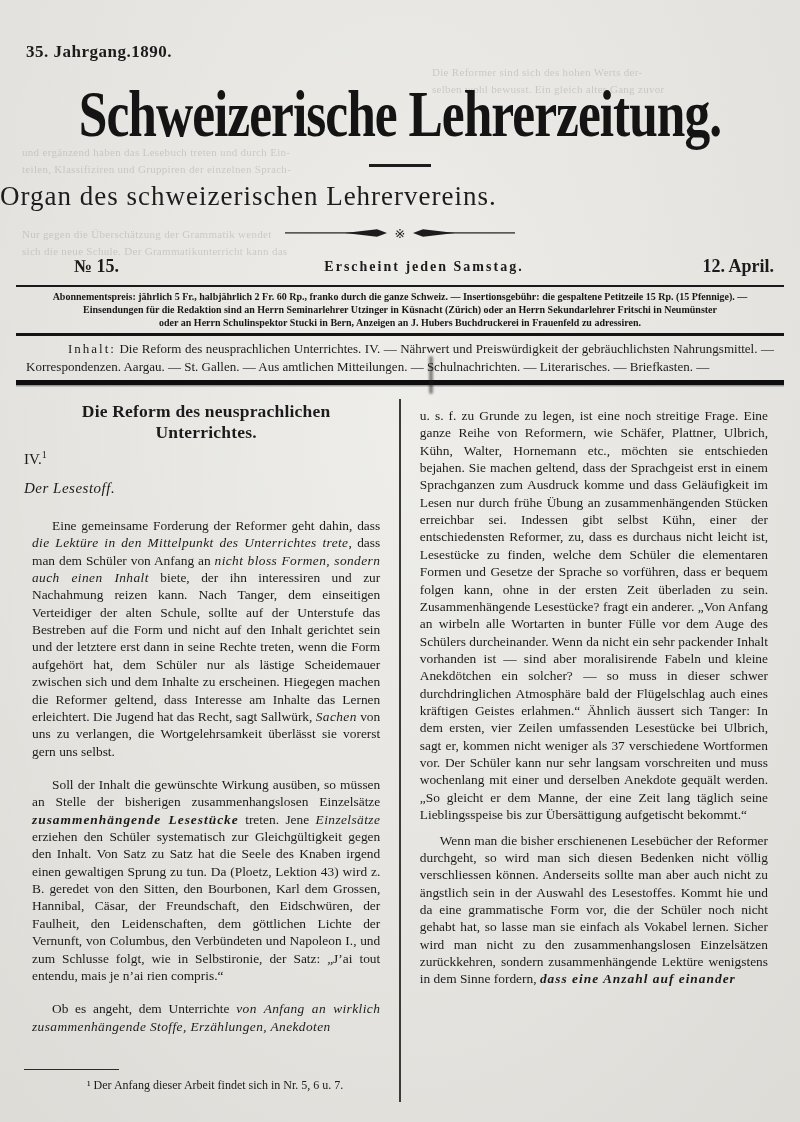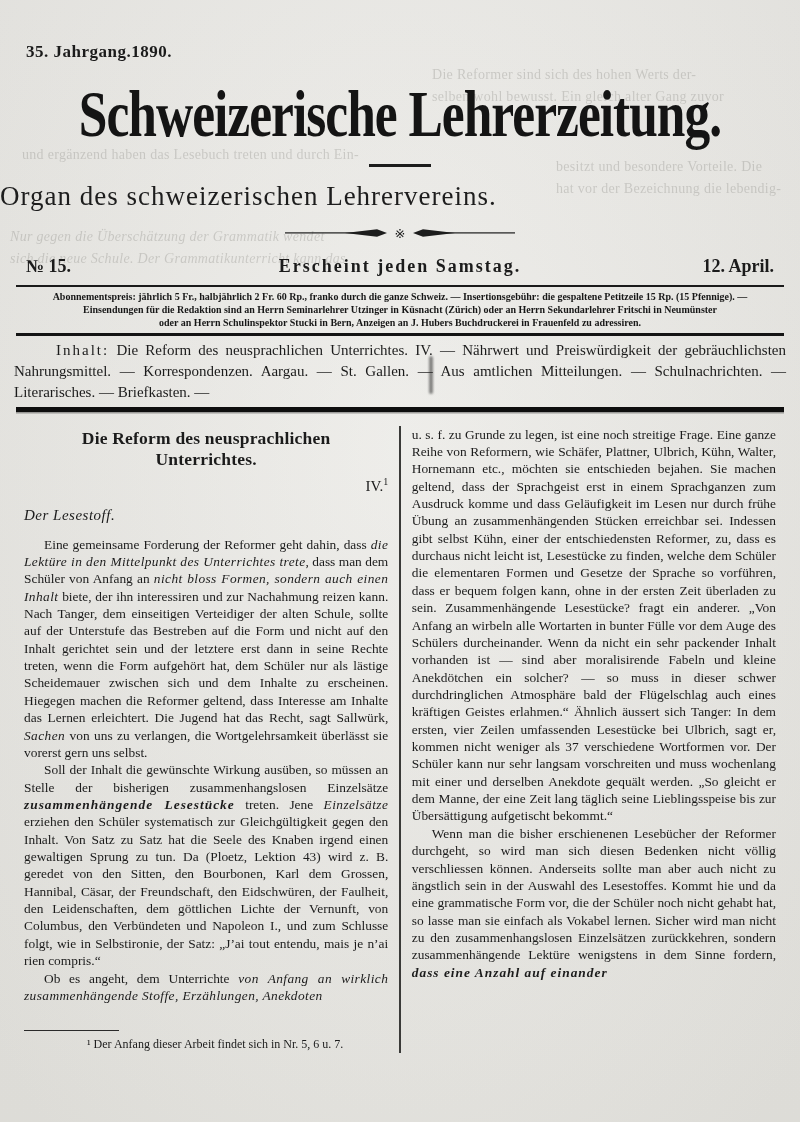--- a/index.html
+++ b/index.html
@@ -15,26 +15,26 @@
     background:
       radial-gradient(ellipse at 50% 40%, rgba(255,255,255,0.25), rgba(0,0,0,0.04) 95%),
       linear-gradient(#eae9e5,#e6e5e0);
   }
   .content{position:relative;z-index:2;}
   
   .bt{
     position:absolute;z-index:1;
     color:#5b5a54;opacity:0.22;
     filter:blur(0.6px);
-    font-size:14px;line-height:1.55;letter-spacing:0.3px;
+    font-size:11px;line-height:1.55;letter-spacing:0.3px;
     text-align:justify;
   }
   .bt1{left:432px;top:64px;width:330px;}
   .bt2{left:22px;top:144px;width:358px;}
-  .bt3{left:10px;top:226px;width:358px;font-style:italic;}
+  .bt3{left:22px;top:226px;width:358px;}
   .bt4{left:556px;top:156px;width:228px;}
   .smudge{
     position:absolute;z-index:3;left:429px;top:356px;width:4px;height:38px;
     background:rgba(25,25,25,0.5);filter:blur(1px);border-radius:2px;
   }
   
   .mast-row{
     display:flex;align-items:baseline;
     padding:42px 26px 0;
     font-weight:bold;font-size:17px;letter-spacing:0.5px;
@@ -48,81 +48,78 @@
   }
   .title-rule{width:62px;height:3px;background:#1c1c1c;margin:28px auto 0;}
   .subtitle{
     margin-top:14px;text-align:left;
     font-size:27px;letter-spacing:1px;color:#1d1d1d;
   }
   .ornament{margin-top:12px;text-align:center;height:18px;}
   .issue-row{
     position:relative;margin-top:14px;padding:0 26px;
     display:flex;justify-content:space-between;align-items:center;
-    font-weight:bold;font-size:18px;
+    font-weight:bold;font-size:18px;margin-left:48px;
   }
   .issue-row .freq{
     position:absolute;left:0;right:0;text-align:center;
-    font-size:18px;letter-spacing:2px;
+    font-size:14px;letter-spacing:2px;
   }
   .rule-thin{margin:8px 16px 0;border-top:2px solid #1a1a1a;}
   .imprint{
     margin:3px 20px 0;text-align:center;
     font-size:10px;line-height:1.32;color:#171717;font-weight:bold;
   }
   .rule-thick{margin:3px 16px 0;height:3px;background:#141414;}
   .toc{
-    margin:4px 0 0;padding:0 14px;
-    font-size:15px;line-height:1.4;text-align:justify;text-indent:42px;
+    margin:4px 0 0;padding:0 26px;
+    font-size:13px;line-height:1.4;text-align:justify;text-indent:42px;
   }
   .toc-label{letter-spacing:2px;}
   .rule-heavy{margin:4px 16px 0;height:5px;background:#0e0e0e;box-shadow:0 1.5px 0 rgba(10,10,10,0.35);}
   
   .columns{display:flex;align-items:stretch;padding:14px 24px 0;}
   .col{width:50%;}
   .col-left{padding-right:11px;display:flex;flex-direction:column;}
   .col-right{padding-left:11px;}
   .col-divider{width:1.5px;background:#3a3a38;flex:0 0 auto;}
   h2.art-head{
     margin:2px 12px 6px;text-align:center;
     font-size:17.5px;font-weight:bold;letter-spacing:0.2px;
   }
-  .part{margin:0 0 12px;text-align:right;font-size:15px;}
+  .part{margin:0 0 12px;text-align:left;font-size:15px;}
   .part sup{font-size:10px;}
   .subhead{margin:0 0 12px;font-style:italic;font-size:15px;letter-spacing:0.5px;}
   .col p{
-    margin:0;font-size:13.4px;line-height:1.295;
+    margin:8px;font-size:13.4px;line-height:1.295;
     text-align:justify;hyphens:none;font-family:Liberation Serif, serif;
   }
   .col p.indent{text-indent:20px;}
   .col p i{letter-spacing:0.4px;}
   .col p b i, .col p i b{letter-spacing:1px;}
   .footnote{margin-top:auto;padding-top:26px;}
   .fn-rule{width:95px;border-top:1.5px solid #2a2a2a;margin-bottom:6px;}
   .footnote p{font-size:12px;text-align:center;text-indent:18px;line-height:1.3;}
 </style>
 </head>
 <body>
 
 <div class="page">
 
   <div class="bt bt1">
     <span>Die Reformer sind sich des hohen Werts der-</span><br>
     <span>selben wohl bewusst. Ein gleich alter Gang zuvor</span>
   </div>
   <div class="bt bt2">
     <span>und ergänzend haben das Lesebuch treten und durch Ein-</span><br>
+    <span>teilen, Klassifiziren und Gruppiren der einzelnen Sprach-</span>
   </div>
   <div class="bt bt3">
     <span>Nur gegen die Überschätzung der Grammatik wendet</span><br>
     <span>sich die neue Schule. Der Grammatikunterricht kann das</span>
-  </div>
-  <div class="bt bt4">
-    <span>besitzt und besondere Vorteile. Die</span><br>
-    <span>hat vor der Bezeichnung die lebendig-</span>
   </div>
   <div class="smudge"></div>
 
   <div class="content">
 
     <div class="mast-row">
       <span>35. Jahrgang.</span>
       <span>1890.</span>
     </div>
 

